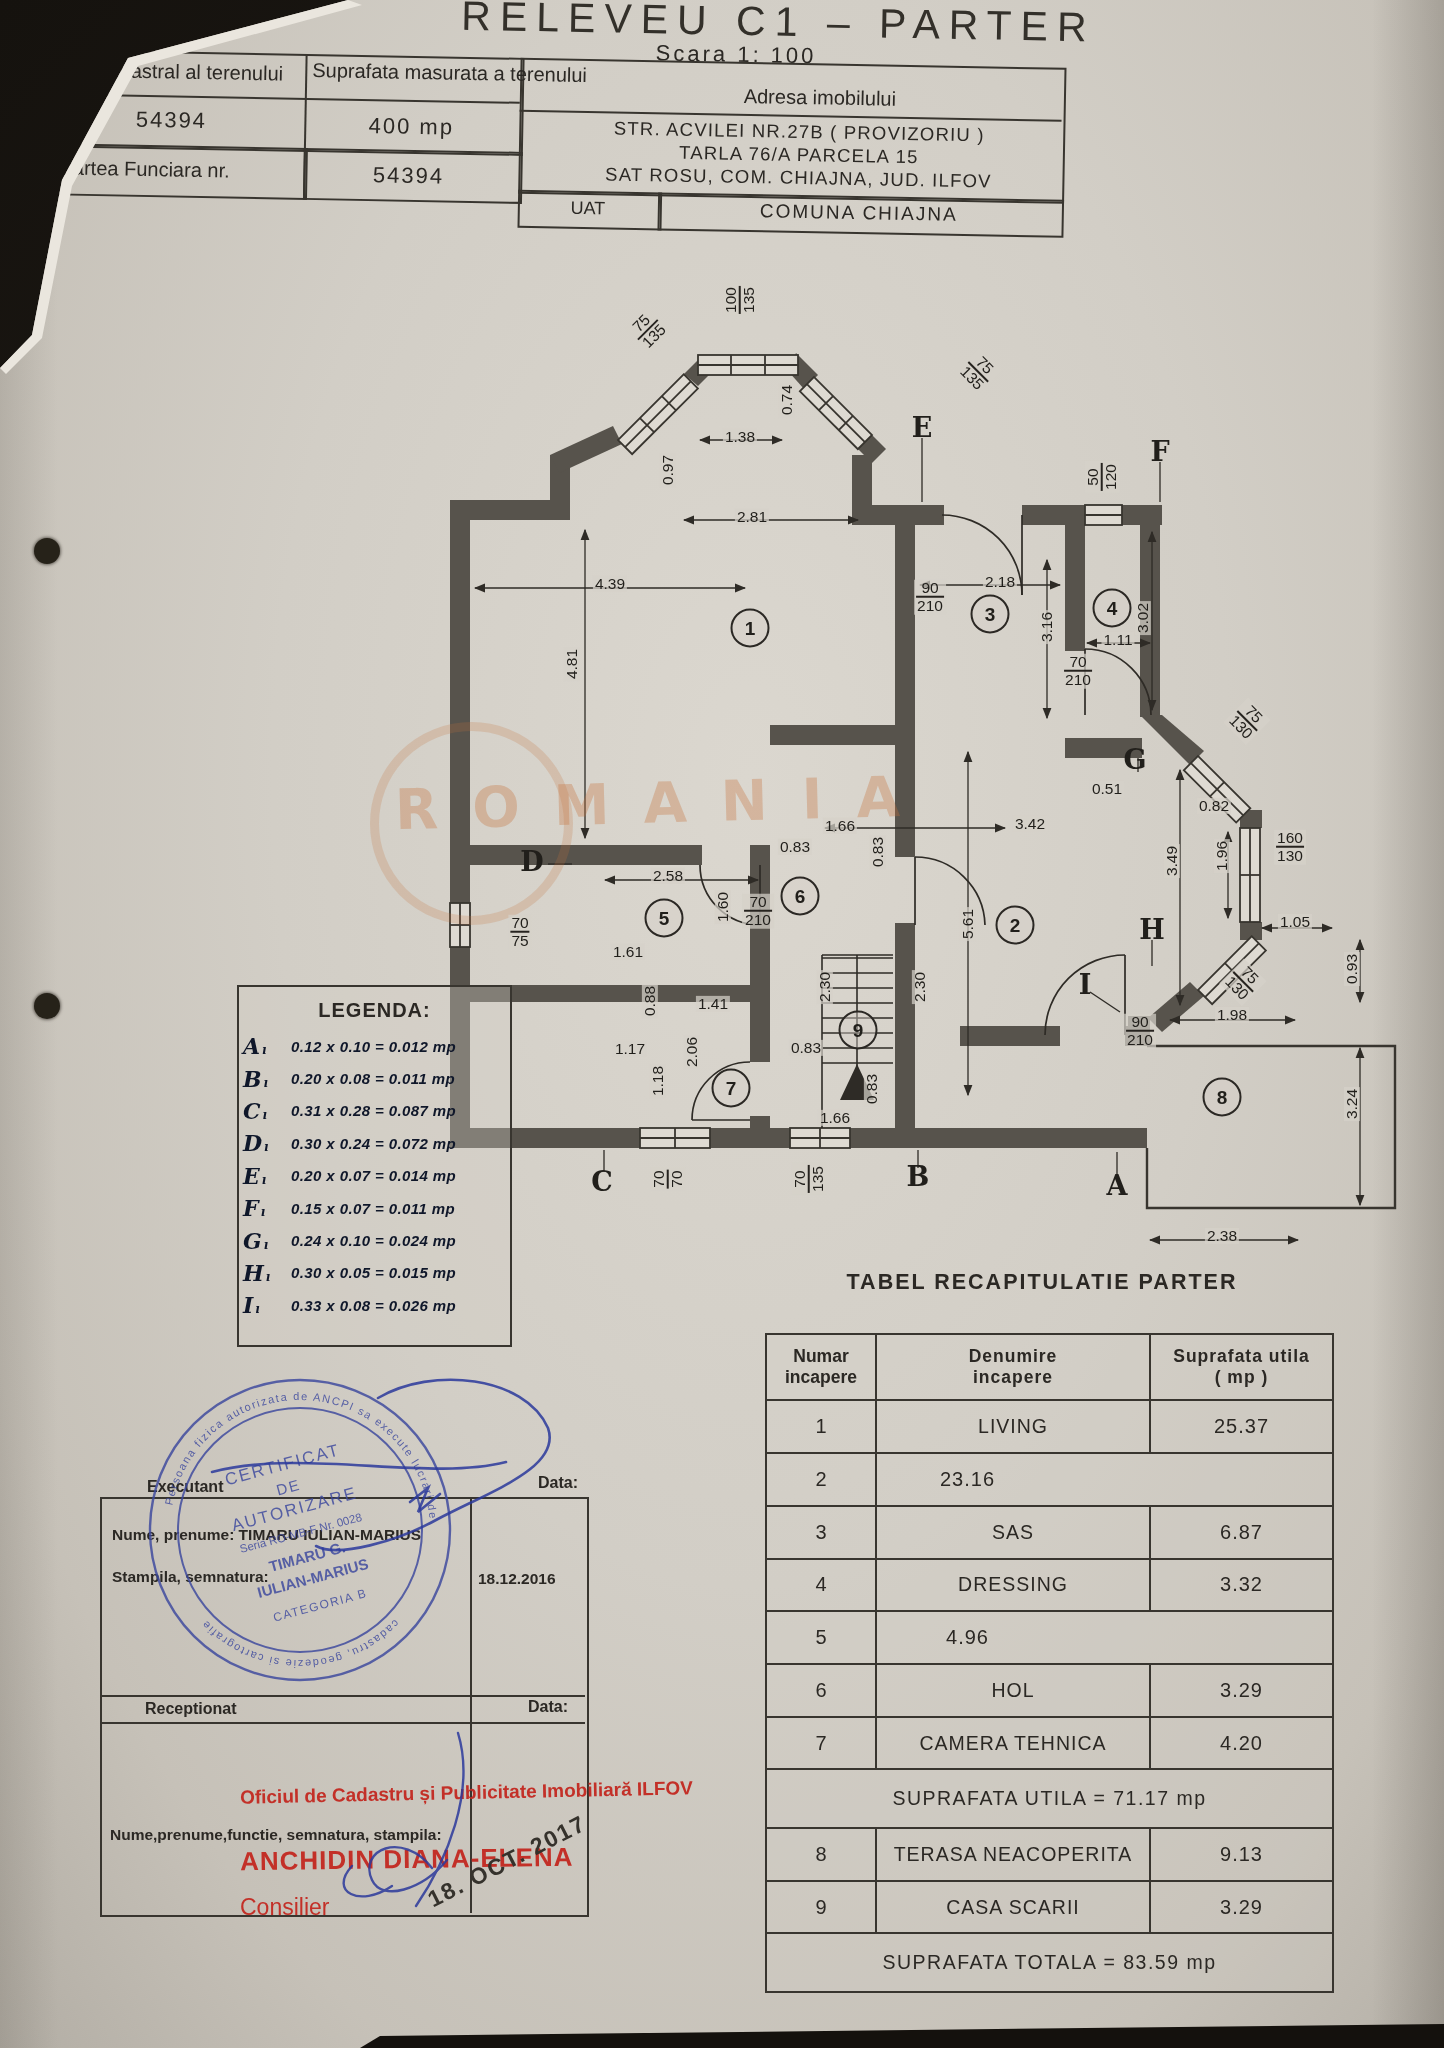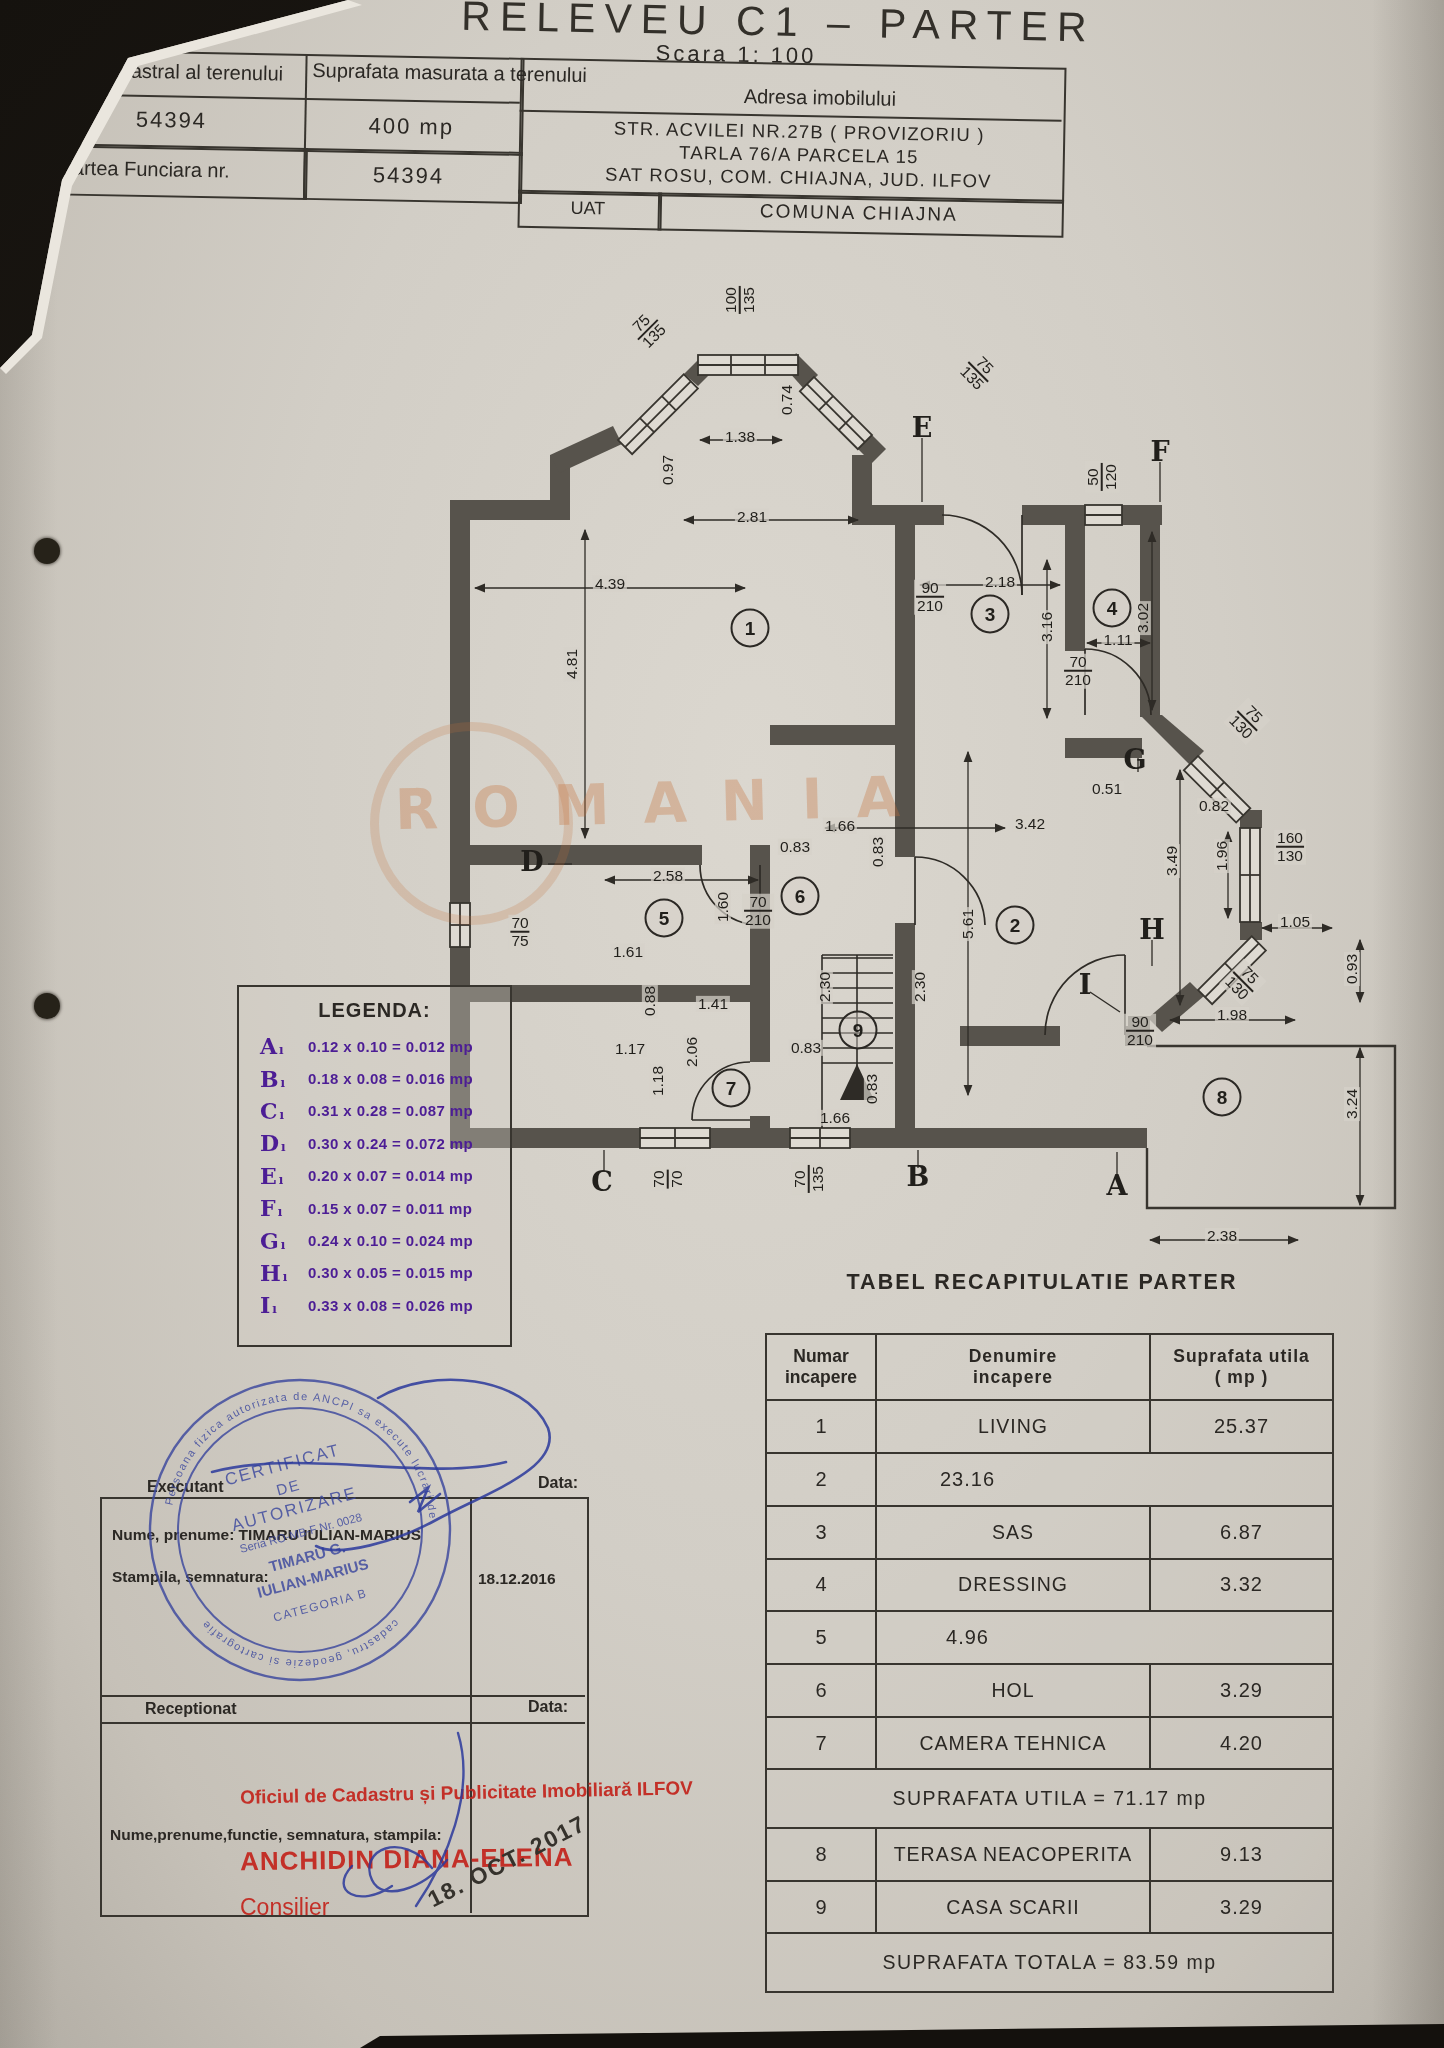--- a/index.html
+++ b/index.html
@@ -26,21 +26,21 @@
       color:#211f1b;white-space:nowrap;text-align:center;line-height:1.05;}
   .pl.dim{background:rgba(214,209,201,.72);padding:0 2px;}
   .pl.mk{font-family:"DejaVu Serif",serif;font-weight:bold;font-size:27px;background:none;}
   .pl.rm{width:35px;height:35px;border:2.4px solid #2b2824;border-radius:50%;
       display:flex;align-items:center;justify-content:center;font-size:19px;font-weight:bold;
       background:rgba(214,209,201,.45);}
   .pl .f2{display:block;border-top:2px solid #26231f;padding:0 1px;}
   
   #legend{left:237px;top:985px;width:271px;height:358px;z-index:10;background:rgba(211,206,198,.35);}
   #legend .lt{width:100%;text-align:center;margin-top:12px;font-size:20px;font-weight:bold;letter-spacing:1px;color:#2b2824;}
-  .lrow{display:flex;align-items:center;height:32.4px;padding-left:21px;color:#4c1d95;}
+  .lrow{display:flex;align-items:center;height:32.4px;padding-left:4px;color:#0f172a;font-style:italic;}
   .lkey{width:48px;font-family:"DejaVu Serif",serif;font-weight:bold;font-size:22px;}
   .ltick{font-size:12px;margin-left:2px;}
   .lf{font-size:15px;font-weight:bold;letter-spacing:.4px;}
   
   #recap{left:765px;top:1333px;width:565px;height:656px;z-index:10;display:flex;flex-direction:column;background:rgba(211,206,198,.25);}
   .rrow{display:flex;border-bottom:2.2px solid #38352f;}
   .rrow:last-child{border-bottom:none;}
   .rc{display:flex;align-items:center;justify-content:center;color:#2b2824;}
   .c1{width:108px;border-right:2.2px solid #38352f;font-size:20px;}
   .c2{flex:1;border-right:2.2px solid #38352f;font-size:19.5px;letter-spacing:1px;}
@@ -346,21 +346,21 @@
 
 <div class="bx" id="legend">
   <div class="lt">LEGENDA:</div>
   <div style="margin-top:8px;">
     <div class="lrow">
         <span class="lkey"><span>A</span><span class="ltick">ı</span></span>
         <span class="lf">0.12 x 0.10 = 0.012 mp</span>
       </div>
     <div class="lrow">
         <span class="lkey"><span>B</span><span class="ltick">ı</span></span>
-        <span class="lf">0.18 x 0.08 = 0.016 mp</span>
+        <span class="lf">0.20 x 0.08 = 0.011 mp</span>
       </div>
     <div class="lrow">
         <span class="lkey"><span>C</span><span class="ltick">ı</span></span>
         <span class="lf">0.31 x 0.28 = 0.087 mp</span>
       </div>
     <div class="lrow">
         <span class="lkey"><span>D</span><span class="ltick">ı</span></span>
         <span class="lf">0.30 x 0.24 = 0.072 mp</span>
       </div>
     <div class="lrow">

